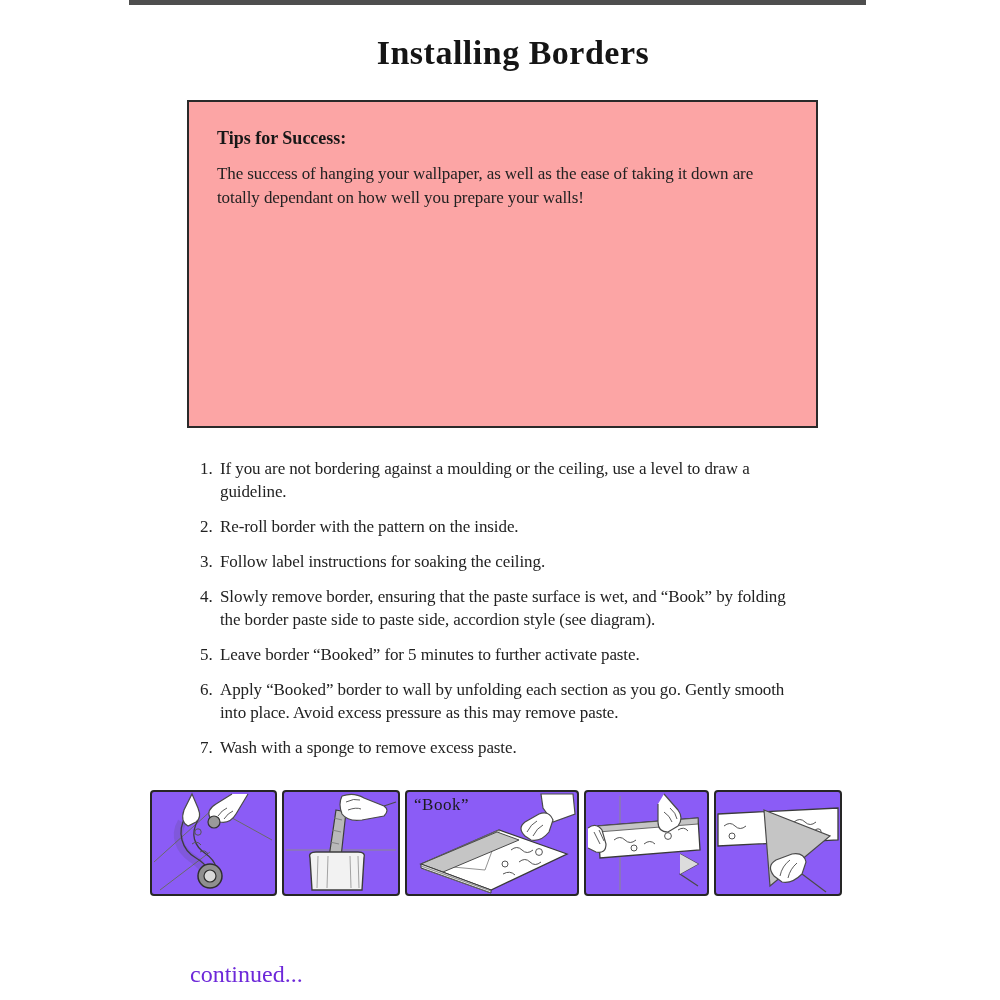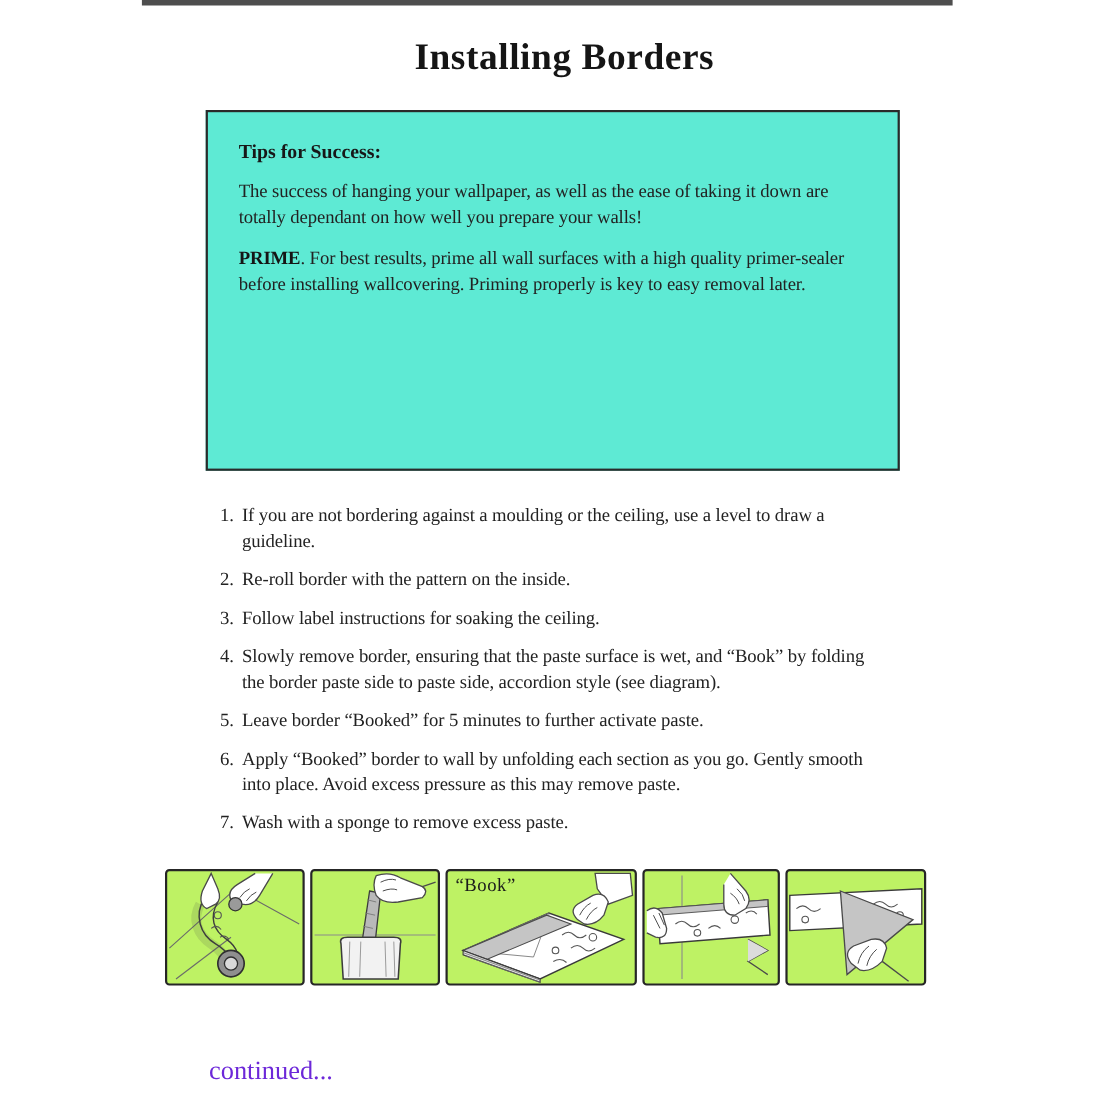--- a/index.html
+++ b/index.html
@@ -20,21 +20,21 @@
   .doc-title {
     position:absolute; left:13px; top:34px; width:1000px;
     text-align:center;
     font-size:34px; font-weight:bold; letter-spacing:0.5px;
     color:#151515;
   }
   .tips-box {
     position:absolute; left:187px; top:100px;
     width:631px; height:328px;
     border:2px solid #2a2a2a;
-    background:#5eead4;
+    background:#fca5a5;
     padding:26px 32px 0 28px;
   }
   .tips-heading {
     font-size:18px; font-weight:bold; color:#171717;
     margin-bottom:13px;
   }
   .tips-box p {
     font-size:17px; line-height:24px; letter-spacing:-0.1px;
     margin-bottom:13px; color:#222222;
   }
@@ -50,21 +50,21 @@
   }
   .step-num { flex:0 0 20px; }
   .step-text { flex:1; }
   .panels {
     position:absolute; left:150px; top:790px;
     display:flex; gap:5px; align-items:stretch;
   }
   .panel {
     position:relative; height:106px;
     border:2px solid #262626; border-radius:4px;
-    background:#bef264; overflow:hidden;
+    background:#8b5cf6; overflow:hidden;
   }
   .panel svg { display:block; width:100%; height:100%; }
   .book-label {
     position:absolute; left:7px; top:3px;
     font-size:17px; color:#1b1b1b; letter-spacing:0.5px;
     background:transparent;
   }
   .continued {
     position:absolute; left:190px; top:961px;
     font-size:24px; color:#6d28d9;text-align:right;
@@ -75,21 +75,20 @@
 
 <div class="page">
 
   <div class="top-edge"></div>
 
   <h1 class="doc-title">Installing Borders</h1>
 
   <div class="tips-box">
     <div class="tips-heading">Tips for Success:</div>
     <p>The success of hanging your wallpaper, as well as the ease of taking it down are totally dependant on how well you prepare your walls!</p>
-    <p><b>PRIME</b><span>. For best results, prime all wall surfaces with a high quality primer-sealer before installing wallcovering. Priming properly is key to easy removal later.</span></p>
   </div>
 
   <div class="steps">
     <div class="step">
       <span class="step-num">1.</span>
       <span class="step-text">If you are not bordering against a moulding or the ceiling, use a level to draw a guideline.</span>
     </div>
     <div class="step">
       <span class="step-num">2.</span>
       <span class="step-text">Re-roll border with the pattern on the inside.</span>

